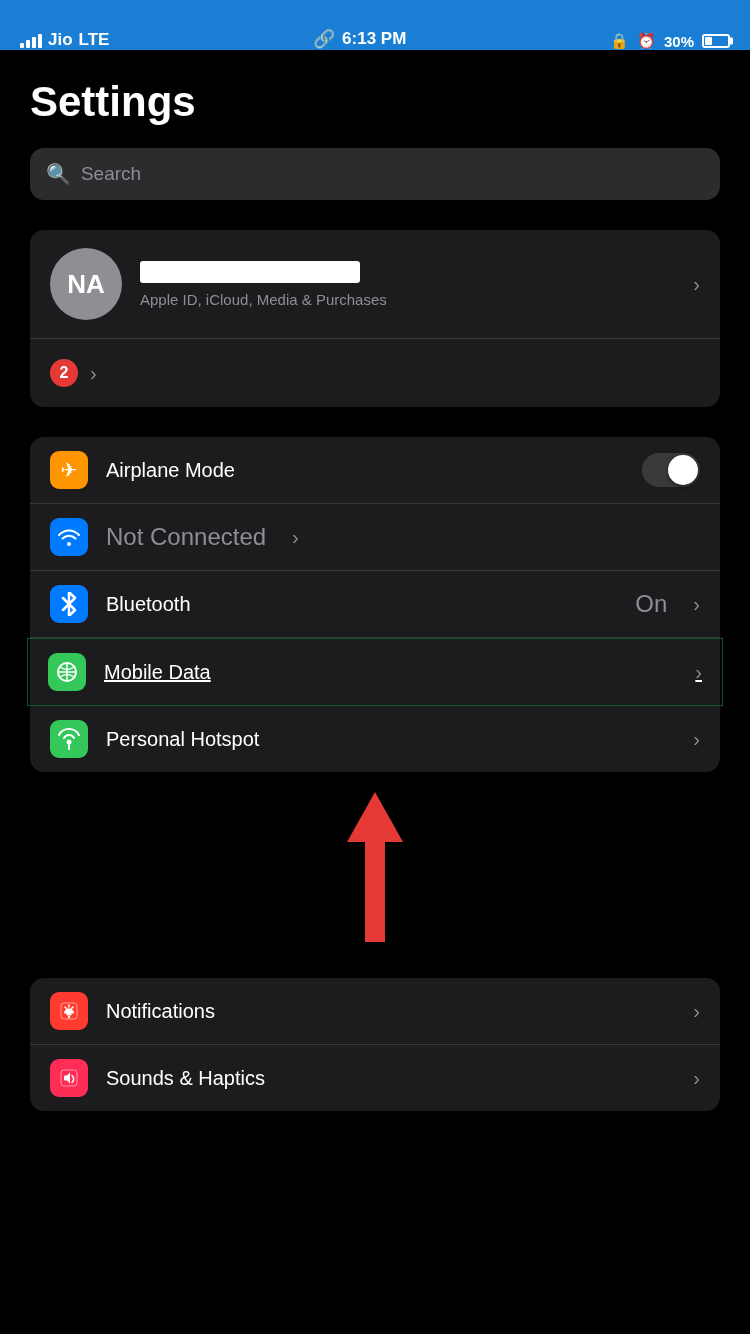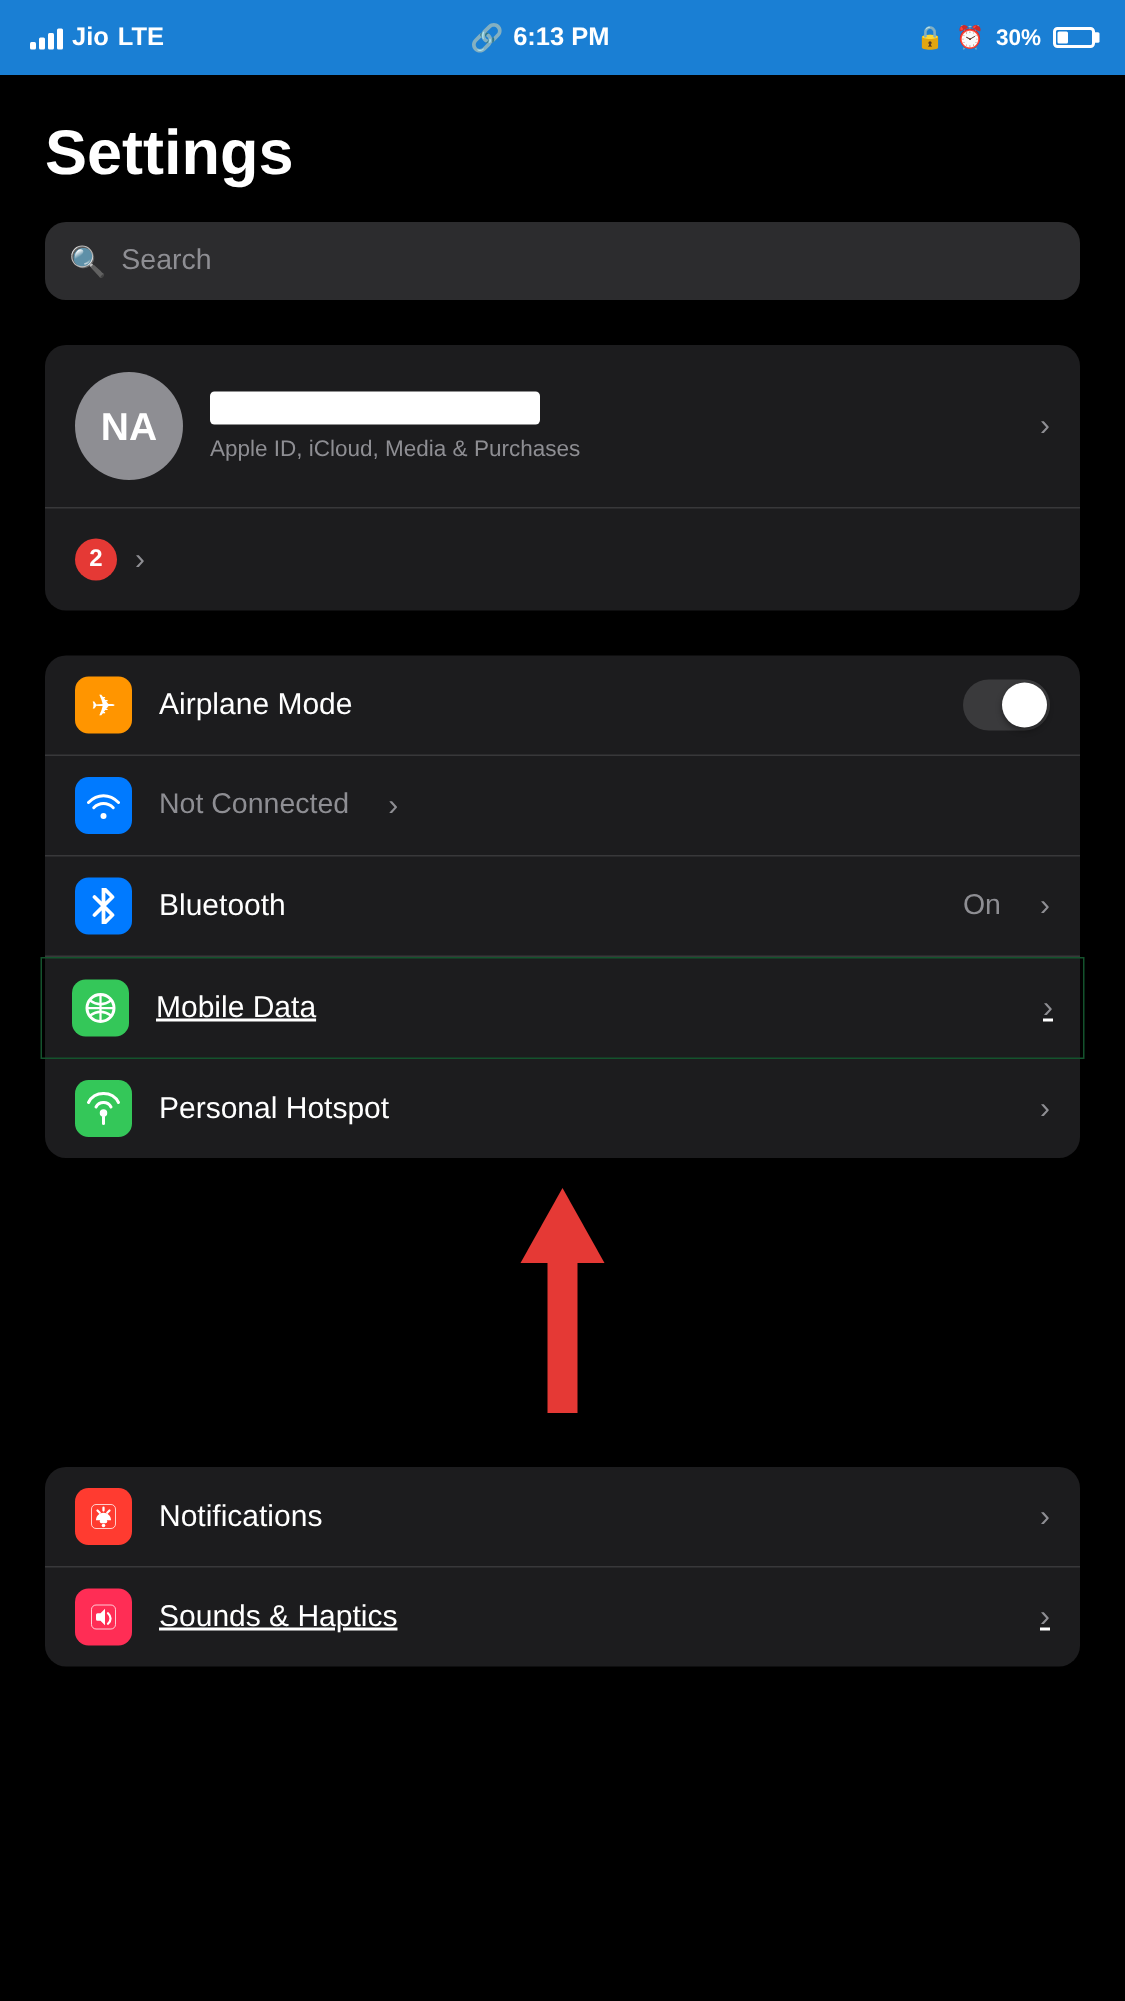--- a/index.html
+++ b/index.html
@@ -11,21 +11,21 @@
       font-family: -apple-system, 'SF Pro Display', 'Helvetica Neue', Helvetica, Arial, sans-serif;
       color: #fff;
       overflow-x: hidden;
     }
 
     
     .status-bar {
       background: #1a7fd4;
       height: 50px;
       display: flex;
-      align-items: center;
+      align-items: flex-end;
       justify-content: space-between;
       padding: 0 20px;
       font-size: 17px;
       font-weight: 600;
     }
     .status-left {
       display: flex;
       align-items: center;
       gap: 6px;
     }
@@ -222,21 +222,21 @@
     .icon-blue { background: #007aff; }
     .icon-blue-dark { background: #007aff; }
     .icon-mobile { background: #34c759; }
 
     .settings-label {
       flex: 1;
       font-size: 20px;
       color: #fff;
     }
     .settings-value {
-      font-size: 19px;
+      font-size: 24px;
       color: #8e8e93;
       margin-right: 8px;
     }
 
     
     .toggle {
       width: 58px;
       height: 34px;
       background: #3a3a3c;
       border-radius: 17px;
@@ -422,21 +422,21 @@
           <path d="M11 5v2M7 7l1.5 1.5M15 7l-1.5 1.5" stroke="white" stroke-width="1.5" stroke-linecap="round"></path>
           <path d="M6 13.5c0-2.8 2.2-5 5-5s5 2.2 5 5H6z" fill="white"></path>
           <rect x="8.5" y="13" width="5" height="2.5" rx="1.2" fill="white"></rect>
           <circle cx="11" cy="17" r="1.2" fill="white"></circle>
         </svg>
       </div>
       <span class="settings-label">Notifications</span>
       <div class="chevron">›</div>
     </div>
 
-    <div class="settings-row" style="border-bottom:none;text-decoration:underline;">
+    <div class="settings-row" style="border-bottom:none;">
       <div class="settings-icon" style="background:#ff2d55;">
         <svg width="22" height="22" viewBox="0 0 22 22" fill="none">
           <rect x="2" y="2" width="18" height="18" rx="4" fill="#ff2d55"></rect>
           <rect x="3" y="3" width="16" height="16" rx="3" fill="#ff2d55" stroke="white" stroke-width="0.5"></rect>
           <path d="M7 8.5h2l3-3v11l-3-3H7a1 1 0 01-1-1v-3a1 1 0 011-1z" fill="white"></path>
           <path d="M14 8.5c1.1 1 1.7 2.2 1.7 3.5s-.6 2.5-1.7 3.5" stroke="white" stroke-width="1.5" stroke-linecap="round" fill="none"></path>
         </svg>
       </div>
       <span class="settings-label">Sounds &amp; Haptics</span>
       <div class="chevron">›</div>

